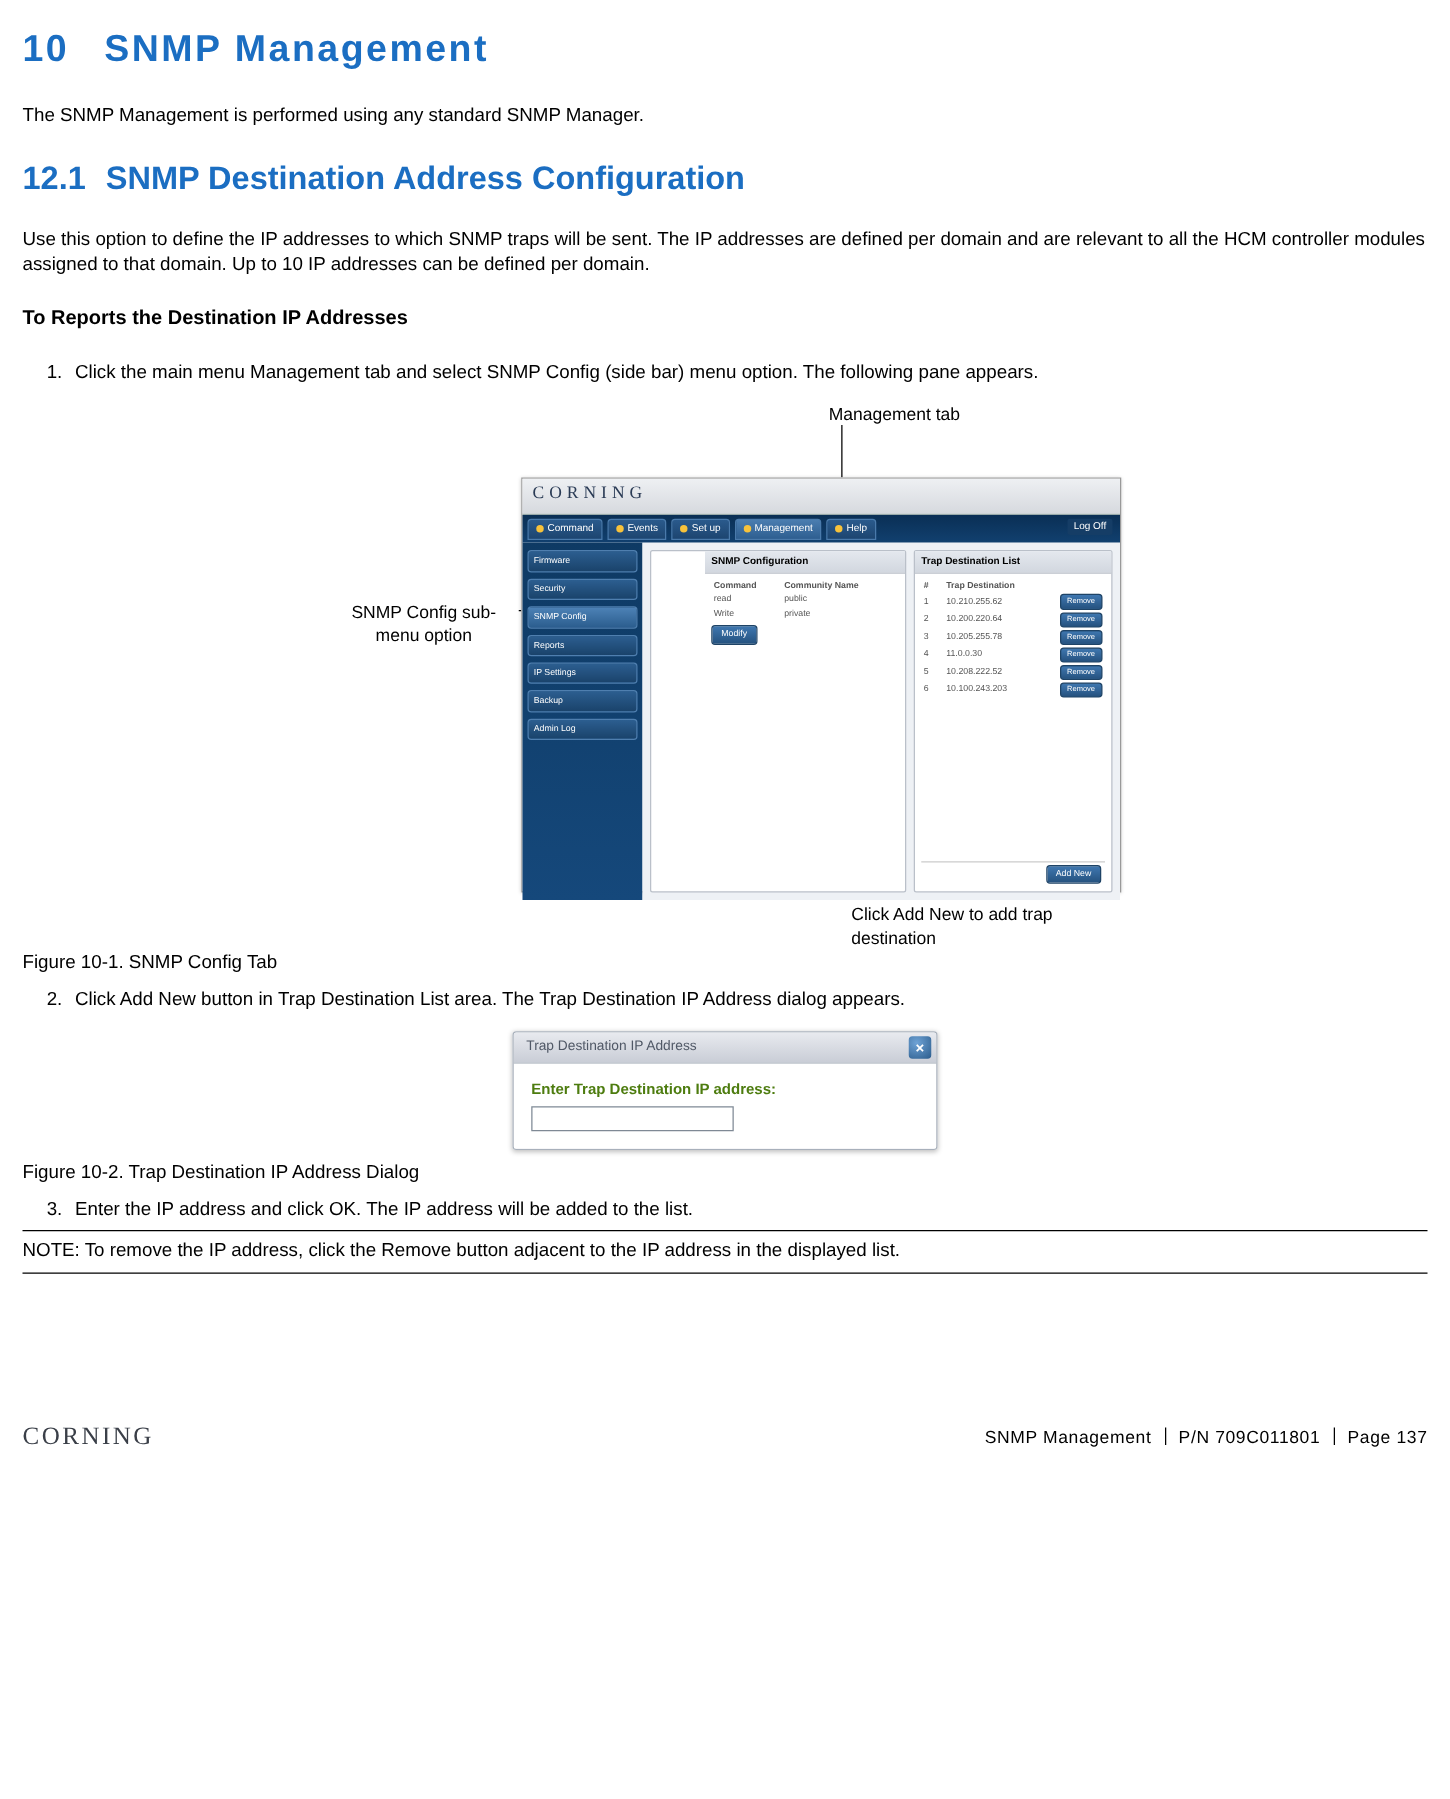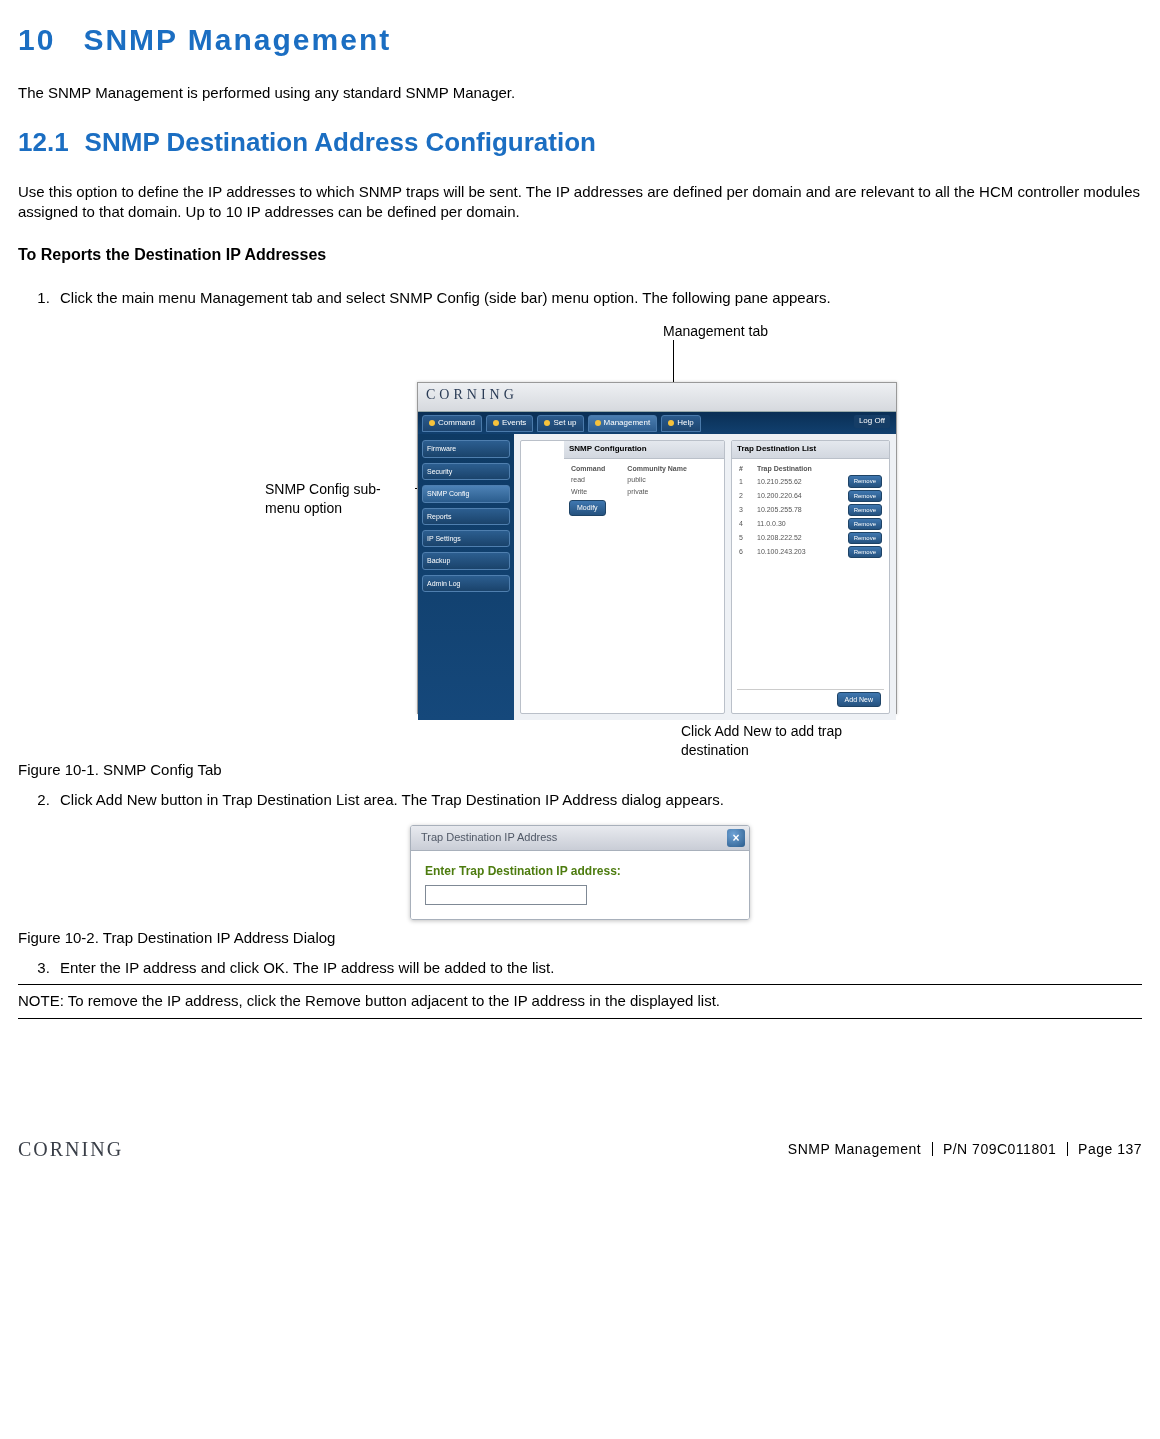--- a/index.html
+++ b/index.html
@@ -98,21 +98,21 @@
   <li>Click the main menu Management tab and select SNMP Config (side bar) menu option. The following pane appears.</li>
 </ol>
 
 <div class="shot1-wrap">
 
   <div class="callout" style="top:0; left:398px;">
     <span>Management tab</span>
     <div class="line" style="width:1px; height:42px; top:18px; left:10px;"></div>
   </div>
 
-  <div class="callout" style="top:158px; left:0; text-align:left; width:148px;">
+  <div class="callout" style="top:158px; left:0; text-align:center; width:148px;">
     <span>SNMP Config sub-menu option</span>
     <div class="line" style="height:1px; width:22px; top:8px; left:150px;"></div>
   </div>
 
   <div class="callout" style="top:400px; left:416px;">
     <span>Click Add New to add trap destination</span>
     <div class="line" style="width:1px; height:26px; top:-28px; left:26px;"></div>
   </div>
 
   <div class="app-window">

